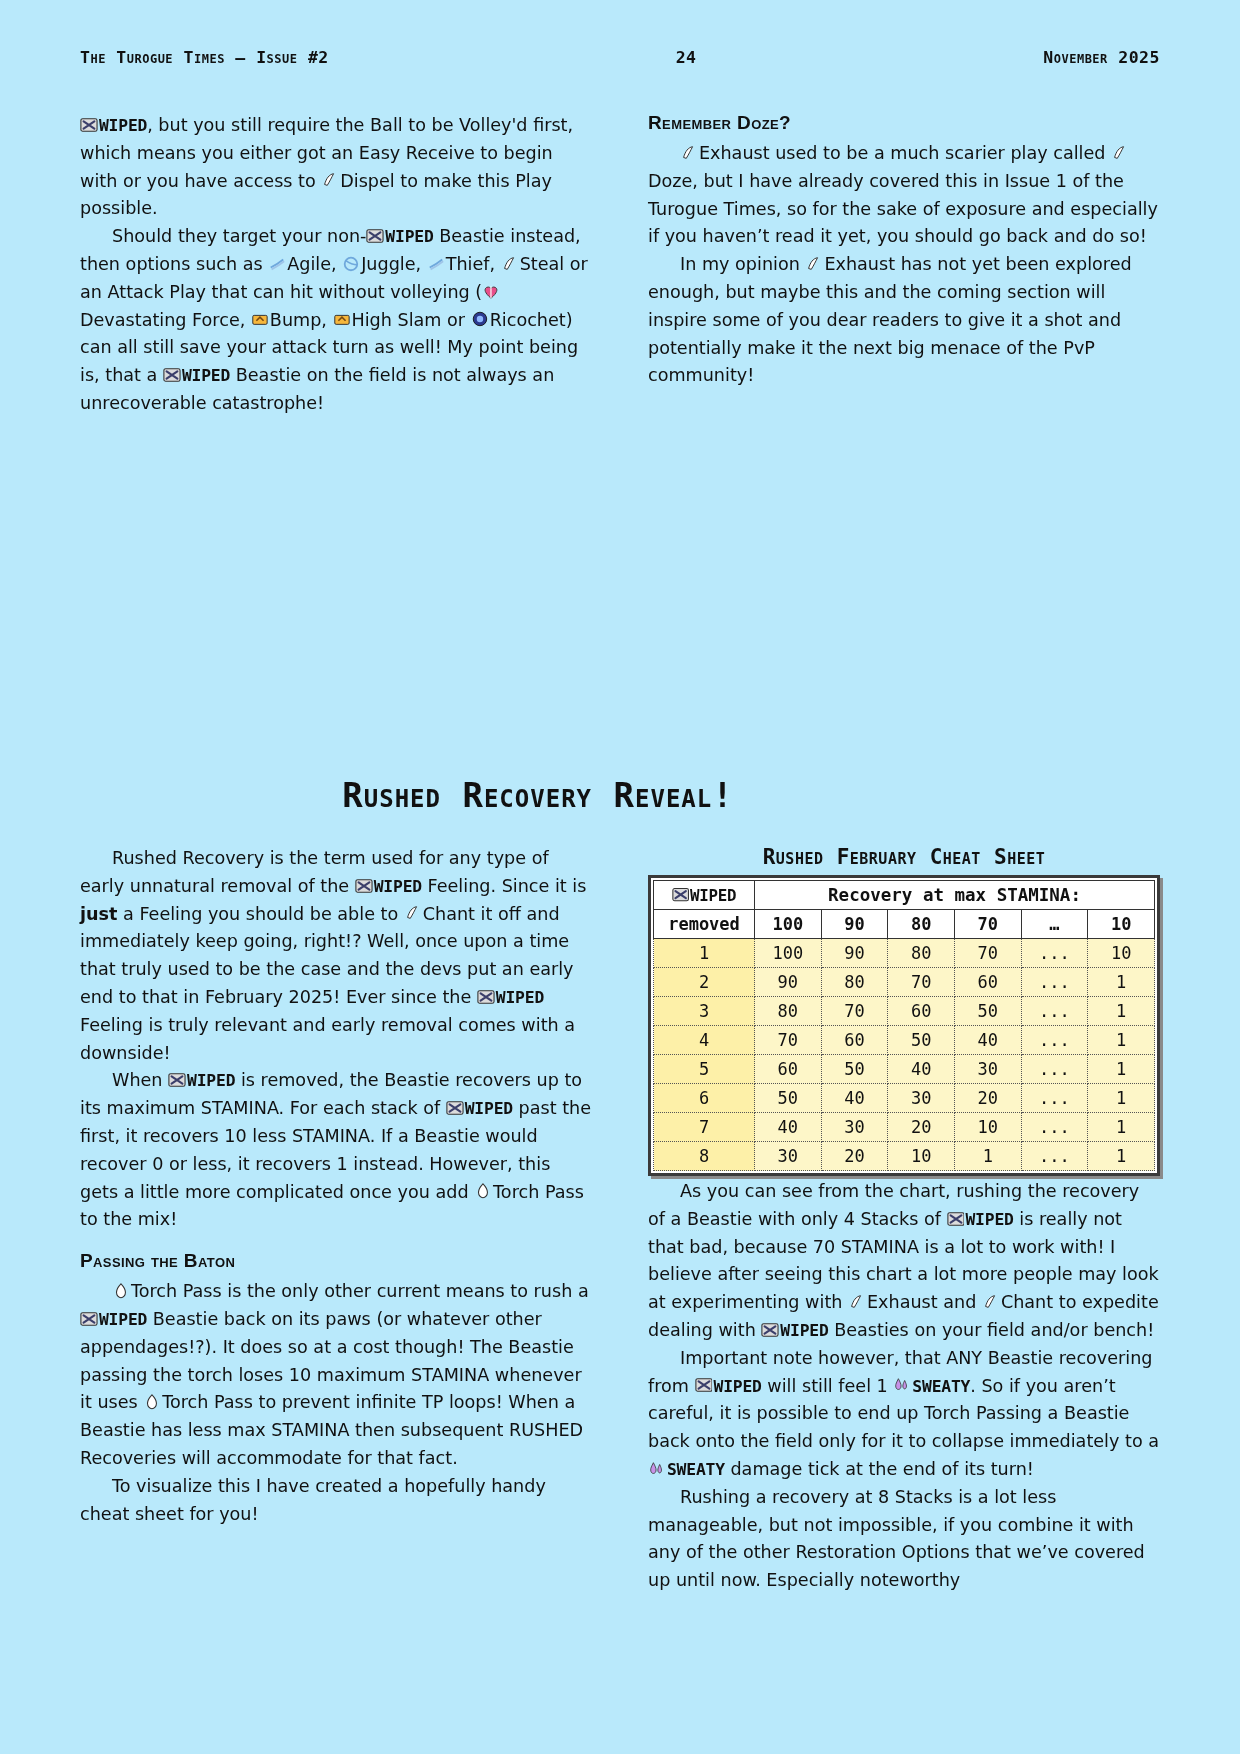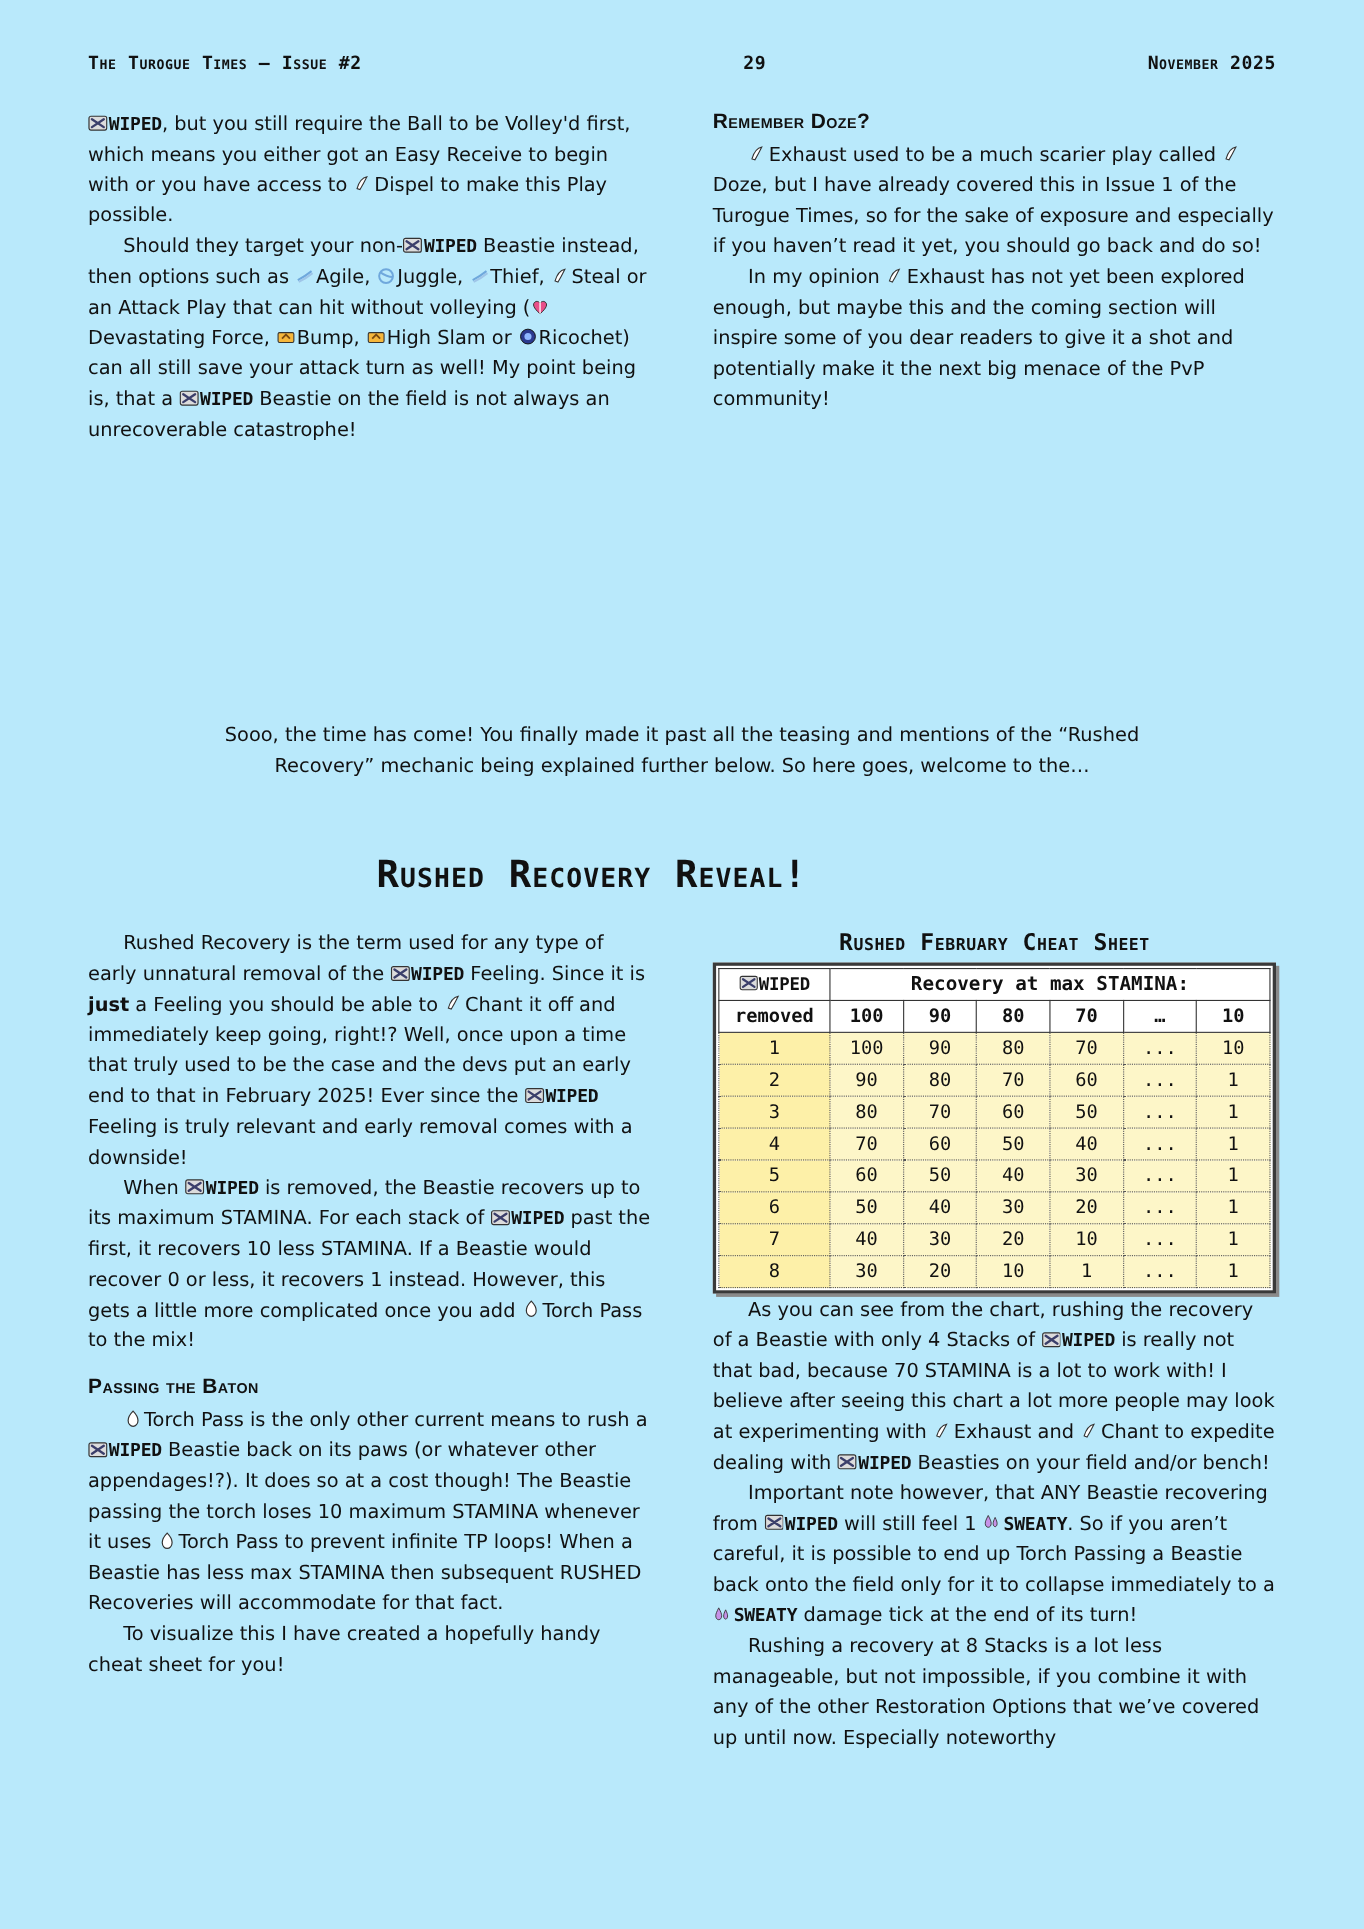--- a/index.html
+++ b/index.html
@@ -38,21 +38,21 @@
   }
   .masthead .mh-left { text-align: left; }
   .masthead .mh-center { text-align: center; }
   .masthead .mh-right { text-align: right; }
   .smallcaps { font-variant: small-caps; text-transform: none; }
 
   
   .cols {
     position: absolute;
     left: 80px;
-    top: 100px;
+    top: 112px;
     width: 1080px;
     display: flex;
     gap: 56px;
   }
   .col {
     width: 512px;
   }
   p {
     margin: 0;
     font-size: 17.6px;
@@ -176,21 +176,21 @@
 
   b.bold { font-weight: bold; }
 </style>
 </head>
 <body>
 
 <div class="page">
 
   <div class="masthead">
     <div class="mh-left smallcaps">The Turogue Times — Issue #2</div>
-    <div class="mh-center">29</div>
+    <div class="mh-center">24</div>
     <div class="mh-right smallcaps">November 2025</div>
   </div>
 
   <div class="cols">
 
     <div class="col">
       <p>
         <span class="ico"><svg viewBox="0 0 20 20">
               <rect x="1" y="3" width="18" height="14" rx="2" fill="#dcdcdc" stroke="#333" stroke-width="1.2"></rect>
               <path d="M4 6 L16 14 M16 6 L4 14" stroke="#3b3f6b" stroke-width="2.4" stroke-linecap="round"></path>
@@ -242,21 +242,20 @@
             </svg></span><span>Doze, but I have already covered this in Issue 1 of the Turogue Times, so for the sake of exposure and especially if you haven’t read it yet, you should go back and do so!</span>
       </p>
       <p class="indent">
         <span>In my opinion </span><span class="ico"><svg viewBox="0 0 20 20">
               <path d="M4 15 C6 8 9 4 14 3 C12 7 10 11 7 16 Z" fill="#fff" stroke="#333" stroke-width="1.1"></path>
             </svg></span><span>Exhaust has not yet been explored enough, but maybe this and the coming section will inspire some of you dear readers to give it a shot and potentially make it the next big menace of the PvP community!</span>
       </p>
     </div>
   </div>
 
-  <div class="intro">Sooo, the time has come! You finally made it past all the teasing and mentions of the “Rushed Recovery” mechanic being explained further below. So here goes, welcome to the…</div>
 
   <div class="bigtitle">Rushed Recovery Reveal!</div>
 
   <div class="lower">
 
     <div class="col">
       <p class="indent">
         <span>Rushed Recovery is the term used for any type of early unnatural removal of the </span><span class="ico"><svg viewBox="0 0 20 20">
               <rect x="1" y="3" width="18" height="14" rx="2" fill="#dcdcdc" stroke="#333" stroke-width="1.2"></rect>
               <path d="M4 6 L16 14 M16 6 L4 14" stroke="#3b3f6b" stroke-width="2.4" stroke-linecap="round"></path>

